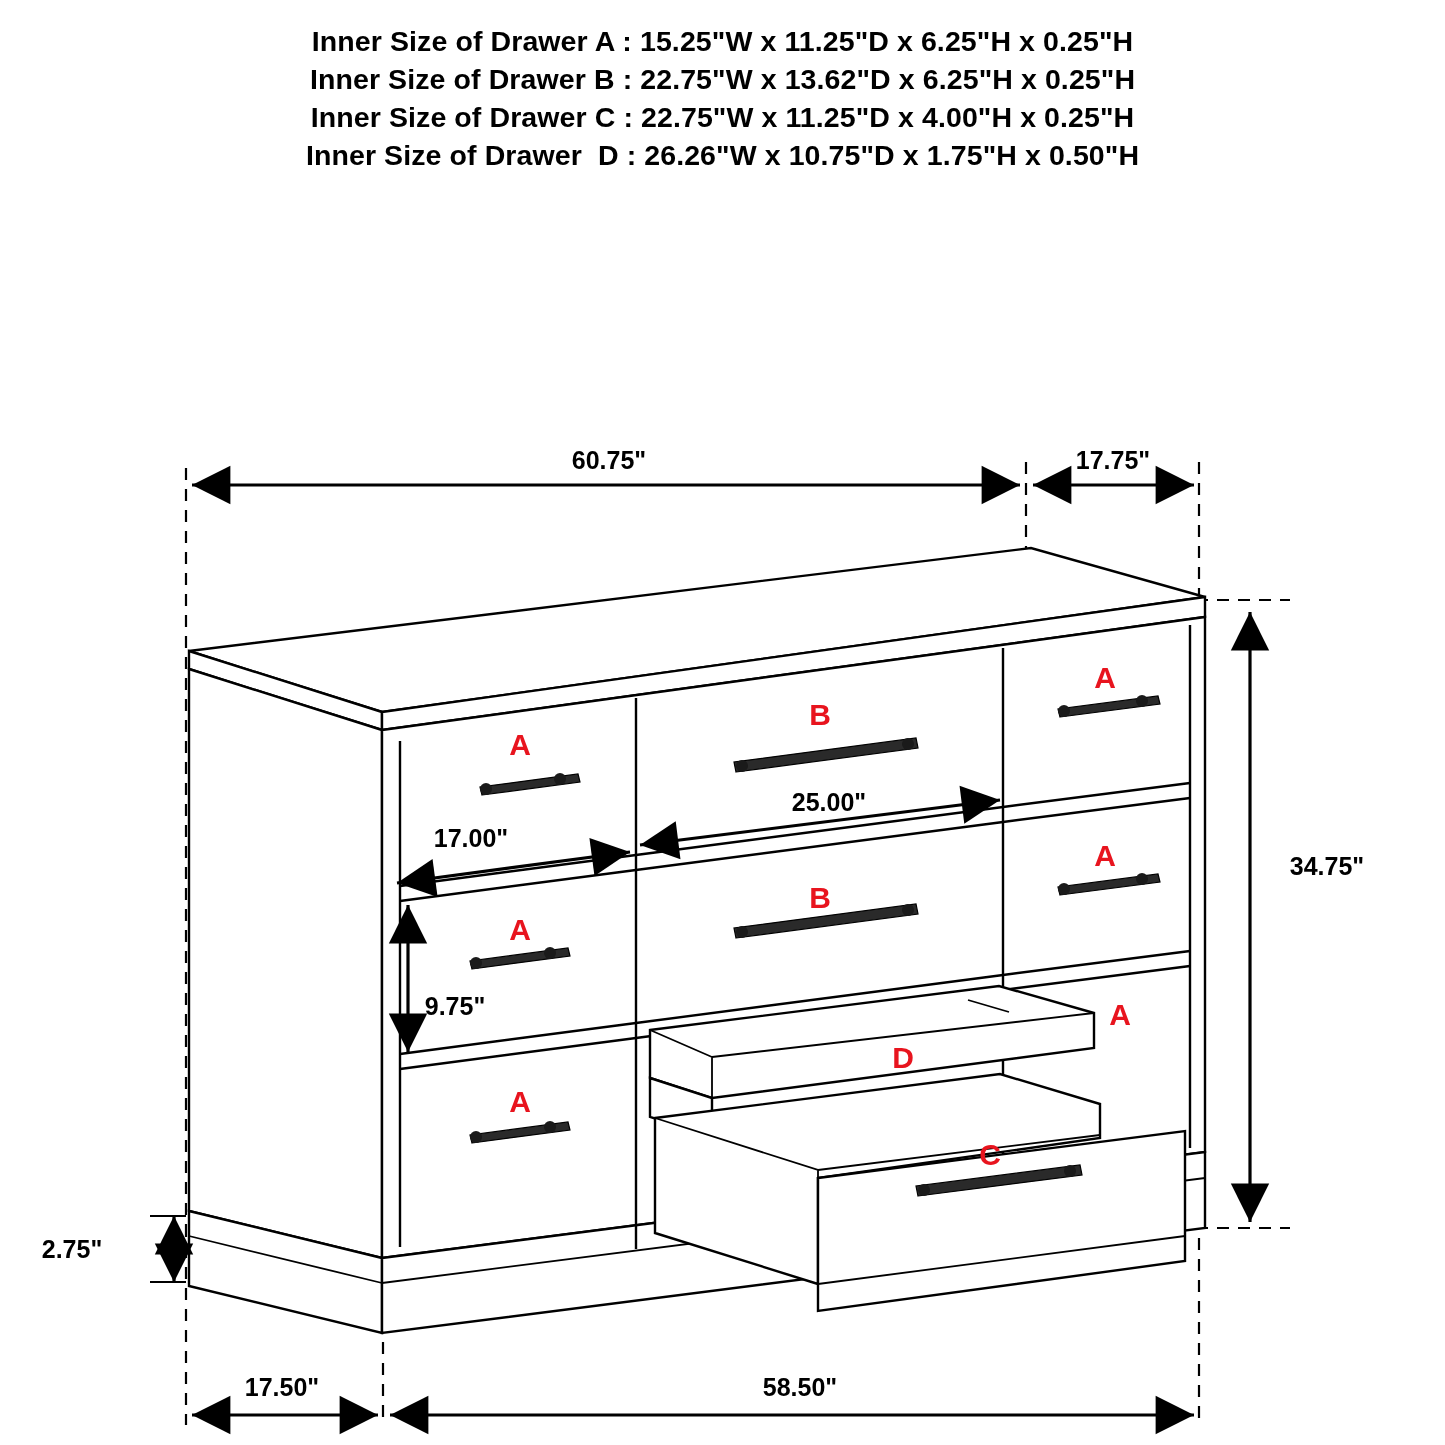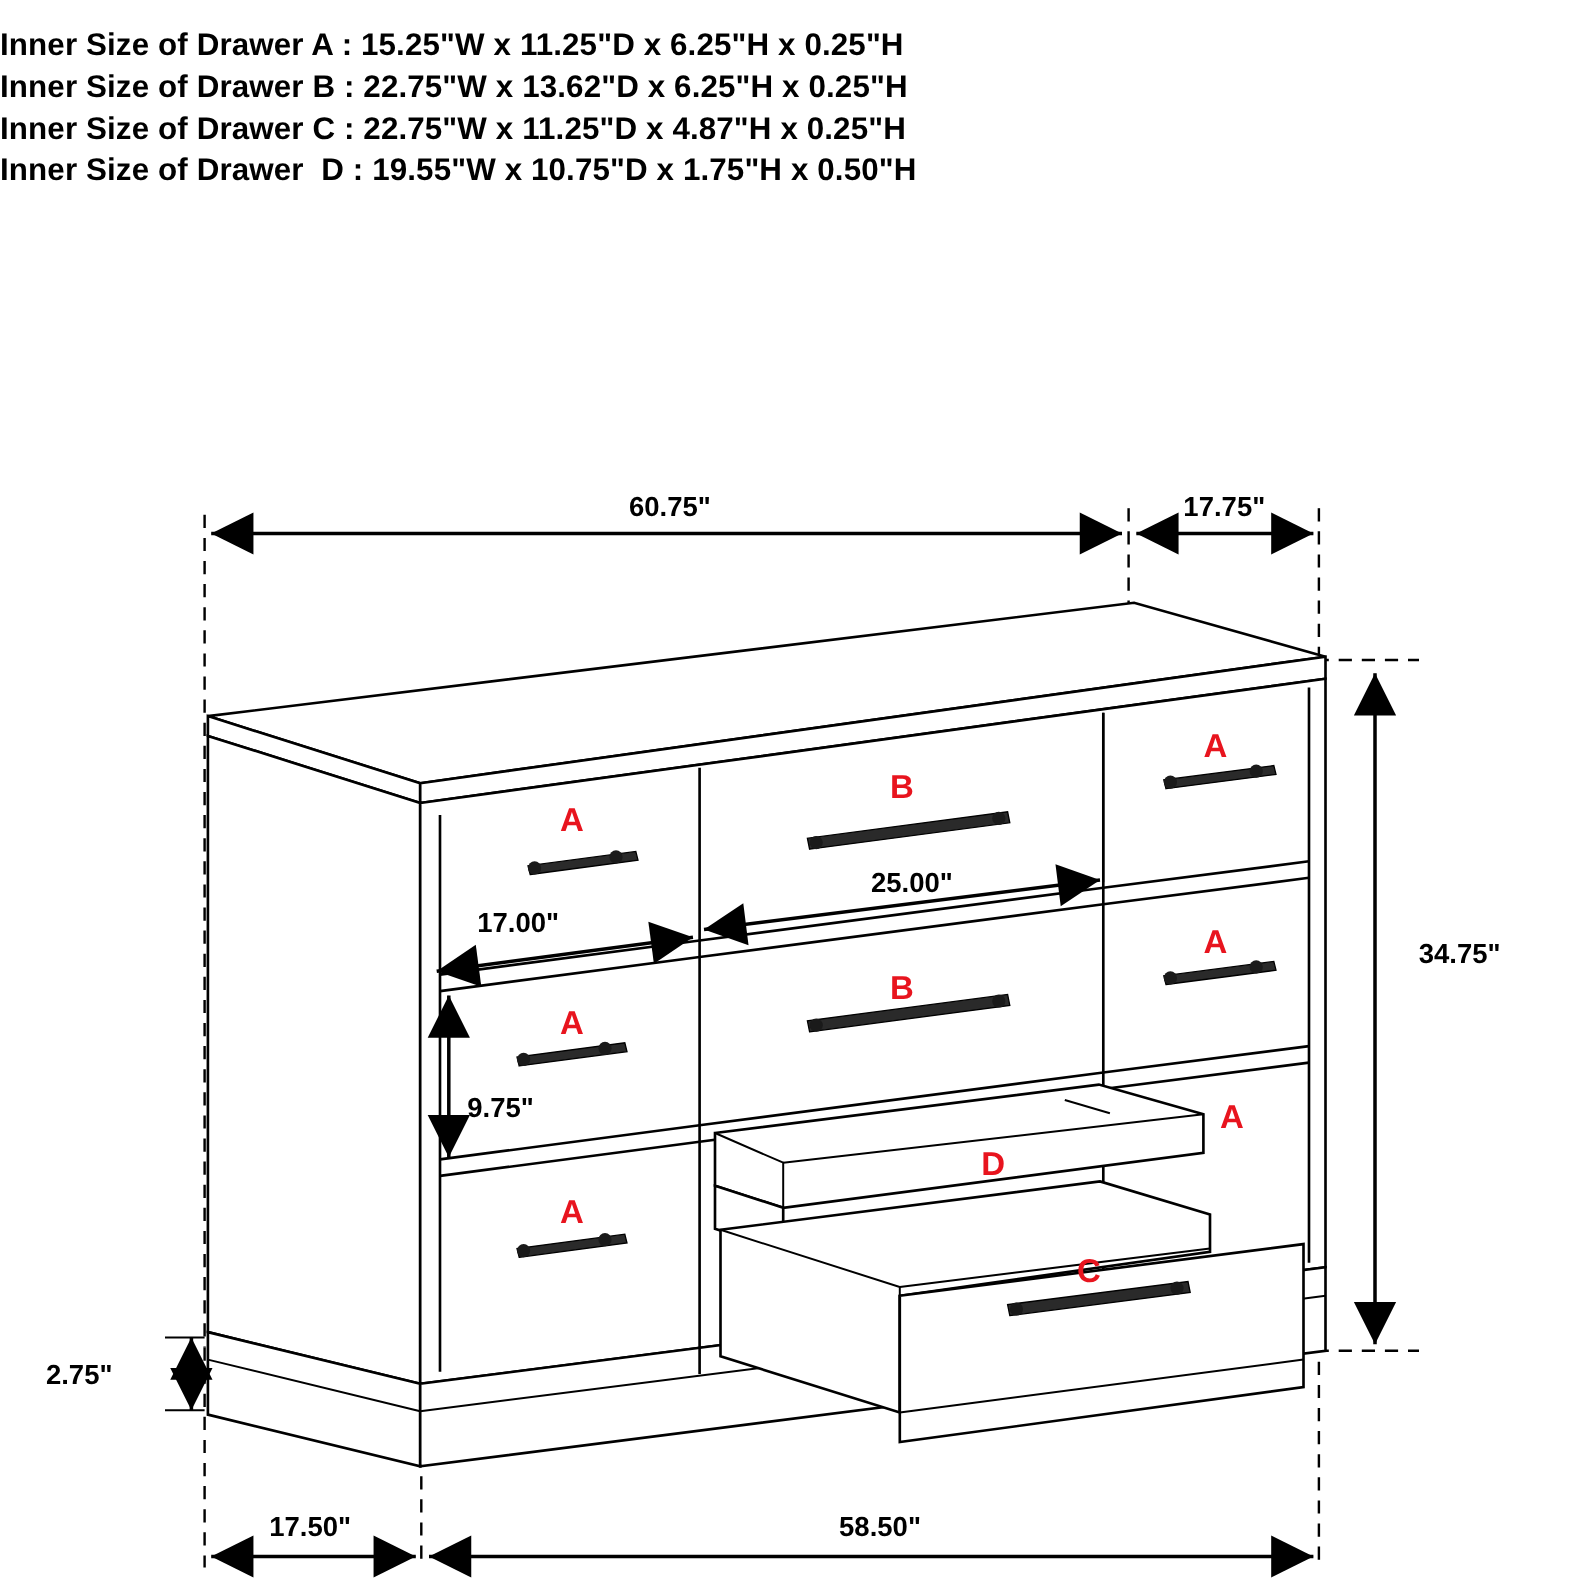--- a/index.html
+++ b/index.html
@@ -18,20 +18,21 @@
     position: absolute;
     left: 0; top: 0;
     width: 1445px;
     height: 1445px;
   }
   .spec-list {
     position: absolute;
     left: 0;
     top: 22px;
     width: 1445px;
+    text-align: center;
   }
   .spec-line {
     font-size: 28.5px;
     font-weight: bold;
     color: #000000;
     letter-spacing: 0.1px;
     line-height: 38px;
     white-space: pre;
   }
   svg#drawing {
@@ -87,22 +88,22 @@
   }
 </style>
 </head>
 <body>
 
 <div id="stage">
 
   <div class="spec-list">
     <div class="spec-line">Inner Size of Drawer A : 15.25"W x 11.25"D x 6.25"H x 0.25"H</div>
     <div class="spec-line">Inner Size of Drawer B : 22.75"W x 13.62"D x 6.25"H x 0.25"H</div>
-    <div class="spec-line">Inner Size of Drawer C : 22.75"W x 11.25"D x 4.87"H x 0.25"H</div>
-    <div class="spec-line">Inner Size of Drawer  D : 19.55"W x 10.75"D x 1.75"H x 0.50"H</div>
+    <div class="spec-line">Inner Size of Drawer C : 22.75"W x 11.25"D x 4.00"H x 0.25"H</div>
+    <div class="spec-line">Inner Size of Drawer  D : 26.26"W x 10.75"D x 1.75"H x 0.50"H</div>
   </div>
 
   <svg id="drawing" viewBox="0 0 1445 1445">
 
     <g>
       <path class="dash" d="M186 468 L186 1225"></path>
       <path class="dash" d="M186 1225 L186 1425"></path>
       <path class="dash" d="M1026 462 L1026 560"></path>
       <path class="dash" d="M1199 462 L1199 608"></path>
       <path class="dash" d="M1199 608 L1199 1425"></path>

